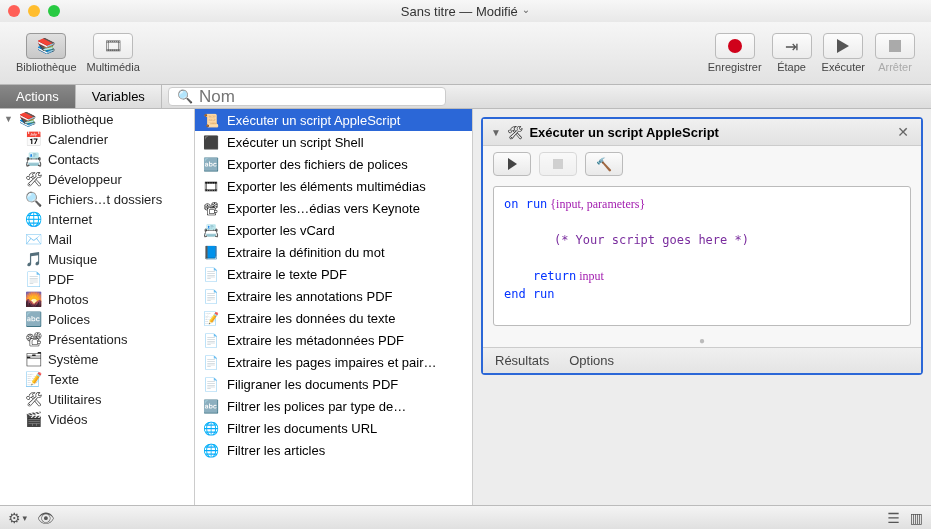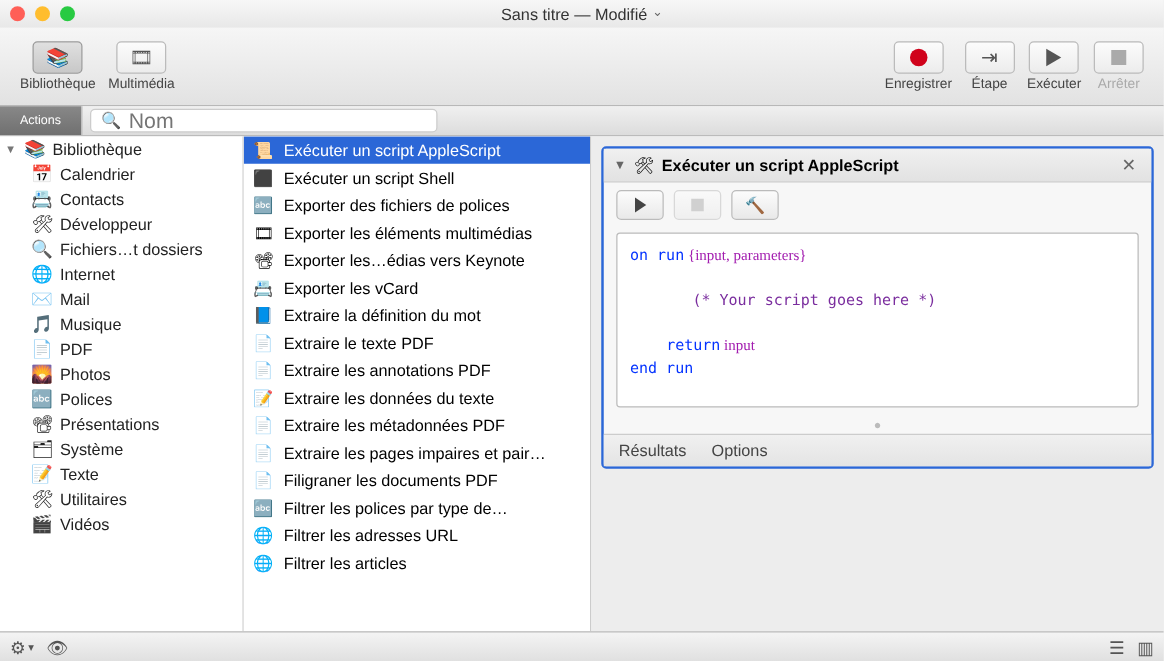--- a/index.html
+++ b/index.html
@@ -17,21 +17,21 @@
 .tb-btn { display: flex; flex-direction: column; align-items: center; gap: 2px; padding: 2px 4px; cursor: pointer; }
 .tb-icon { width: 40px; height: 26px; border: 1px solid #bbb; border-radius: 4px; background: linear-gradient(#fcfcfc,#ececec); display: flex; align-items: center; justify-content: center; font-size: 15px; color: #555; }
 .tb-icon.active { background: linear-gradient(#e0e0e0,#c8c8c8); border-color: #999; }
 .tb-label { font-size: 11px; color: #444; }
 .tb-label.dis { color: #aaa; }
 .rec-dot { width: 14px; height: 14px; border-radius: 50%; background: #d0021b; }
 .step-arrow { font-size: 16px; }
 .stop-sq { width: 12px; height: 12px; background: #aaa; }
 .play-tri { width: 0; height: 0; border-left: 12px solid #555; border-top: 7px solid transparent; border-bottom: 7px solid transparent; }
 .subtoolbar { height: 24px; background: linear-gradient(#f0f0f0,#dcdcdc); border-bottom: 1px solid #bbb; display: flex; }
-.subtab { padding: 3px 16px; font-size: 10px; border-right: 1px solid #bbb; background: linear-gradient(#f0f0f0,#dcdcdc); cursor: pointer; display: flex; align-items: center; }
+.subtab { padding: 3px 16px; font-size: 13px; border-right: 1px solid #bbb; background: linear-gradient(#f0f0f0,#dcdcdc); cursor: pointer; display: flex; align-items: center; }
 .subtab.active { background: linear-gradient(#888,#707070); color: #fff; }
 .search-box { flex: 1; min-width: 180px; display: flex; align-items: center; padding: 0 8px; gap: 6px; color: #999; margin: 2px 6px; background: #fff; border: 1px solid #ccc; border-radius: 4px; max-width: 278px; }
 .search-box input { border: none; outline: none; flex: 1; font-size: 17px; color: #333; background: transparent; }
 .main { flex: 1; display: flex; overflow: hidden; }
 .sidebar { width: 195px; background: #fff; border-right: 1px solid #ccc; overflow-y: auto; }
 .sb-row { display: flex; align-items: center; gap: 6px; padding: 2px 4px 2px 10px; font-size: 13px; color: #222; cursor: pointer; white-space: nowrap; overflow: hidden; text-overflow: ellipsis; }
 .sb-row.root { font-weight: 500; padding-left: 4px; }
 .sb-row .disc { font-size: 9px; color: #777; width: 10px; }
 .sb-icon { width: 16px; height: 16px; display: inline-flex; align-items: center; justify-content: center; font-size: 14px; flex-shrink: 0; }
 .sb-row.child { padding-left: 26px; }
@@ -109,20 +109,21 @@
       <div class="tb-icon">
           <div class="stop-sq"></div>
         </div>
       <div class="tb-label dis">Arrêter</div>
     </div>
   </div>
 </div>
 
 <div class="subtoolbar">
   <div class="subtab active">Actions</div>
+  <div class="subtab">Variables</div>
   <div class="search-box">
     <span>🔍</span>
     <input type="text" placeholder="Nom" style="">
   </div>
 </div>
 
 <div class="main">
   <div class="sidebar" id="sidebar">
     <div class="sb-row root">
       <span class="disc">▼</span>
@@ -243,21 +244,21 @@
       <div class="al-row">
         <span class="al-icon">📄</span>
         <span>Filigraner les documents PDF</span>
       </div>
       <div class="al-row">
         <span class="al-icon">🔤</span>
         <span>Filtrer les polices par type de…</span>
       </div>
       <div class="al-row">
         <span class="al-icon">🌐</span>
-        <span>Filtrer les adresses URL</span>
+        <span>Filtrer les documents URL</span>
       </div>
       <div class="al-row">
         <span class="al-icon">🌐</span>
         <span>Filtrer les articles</span>
       </div>
     </div>
 
   <div class="workflow">
     <div class="step">
       <div class="step-hdr">

